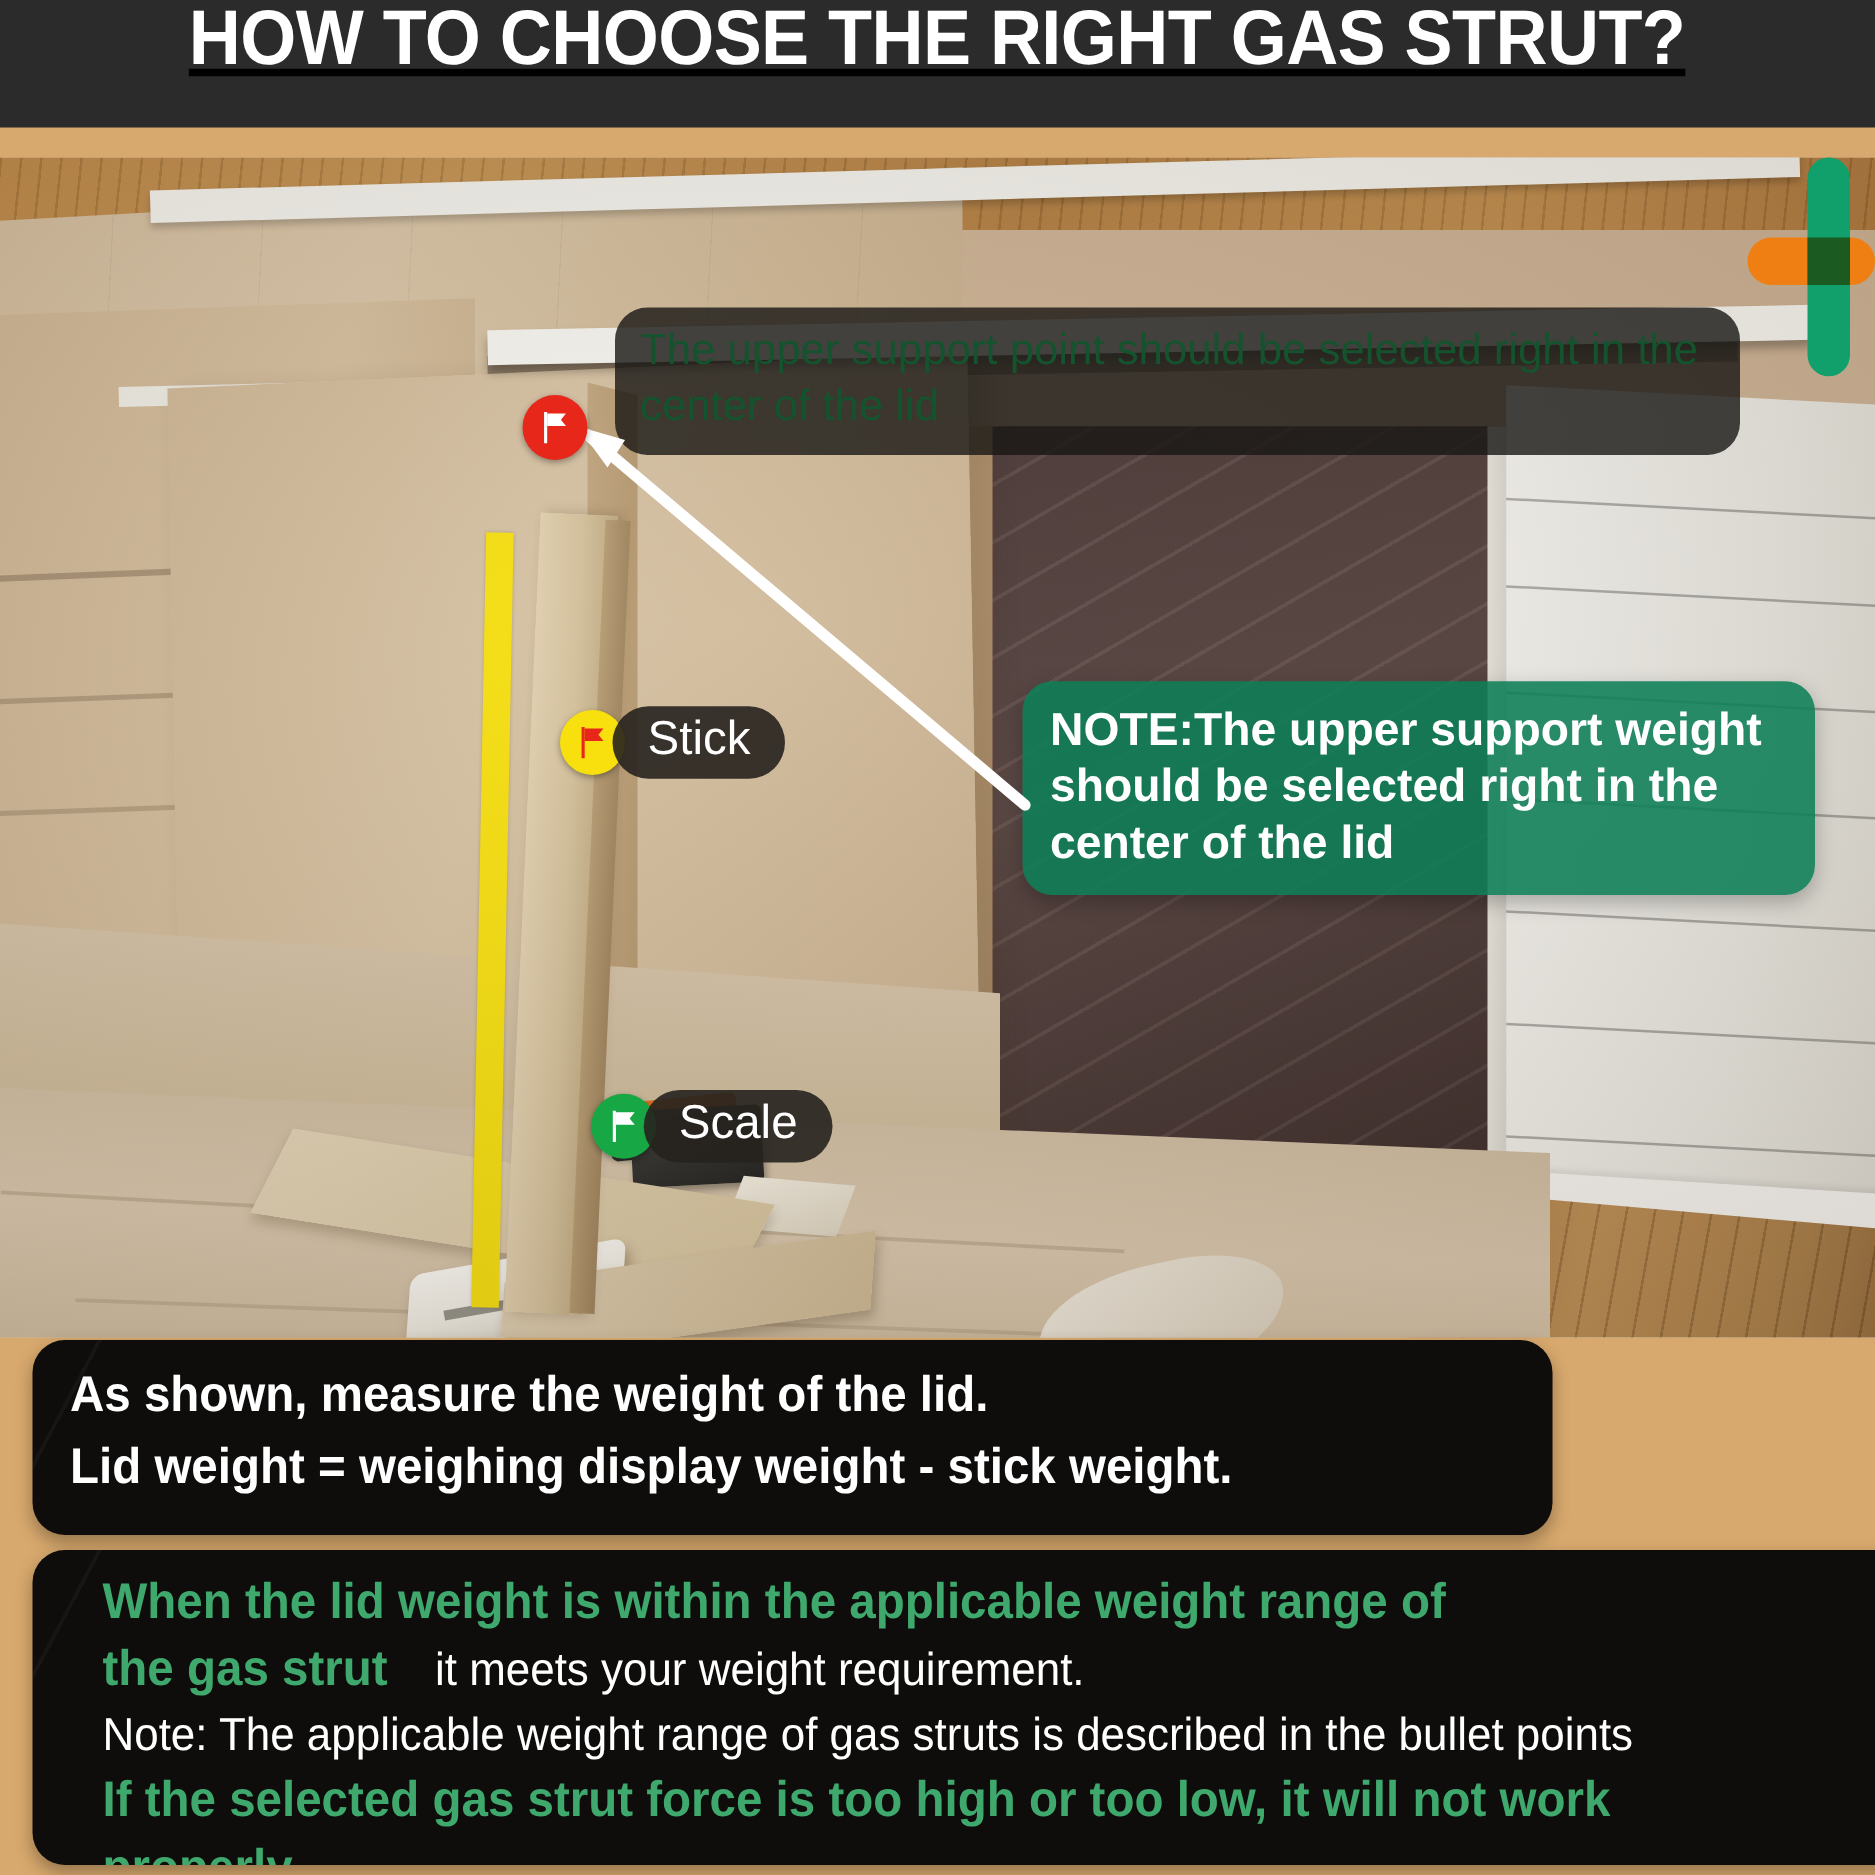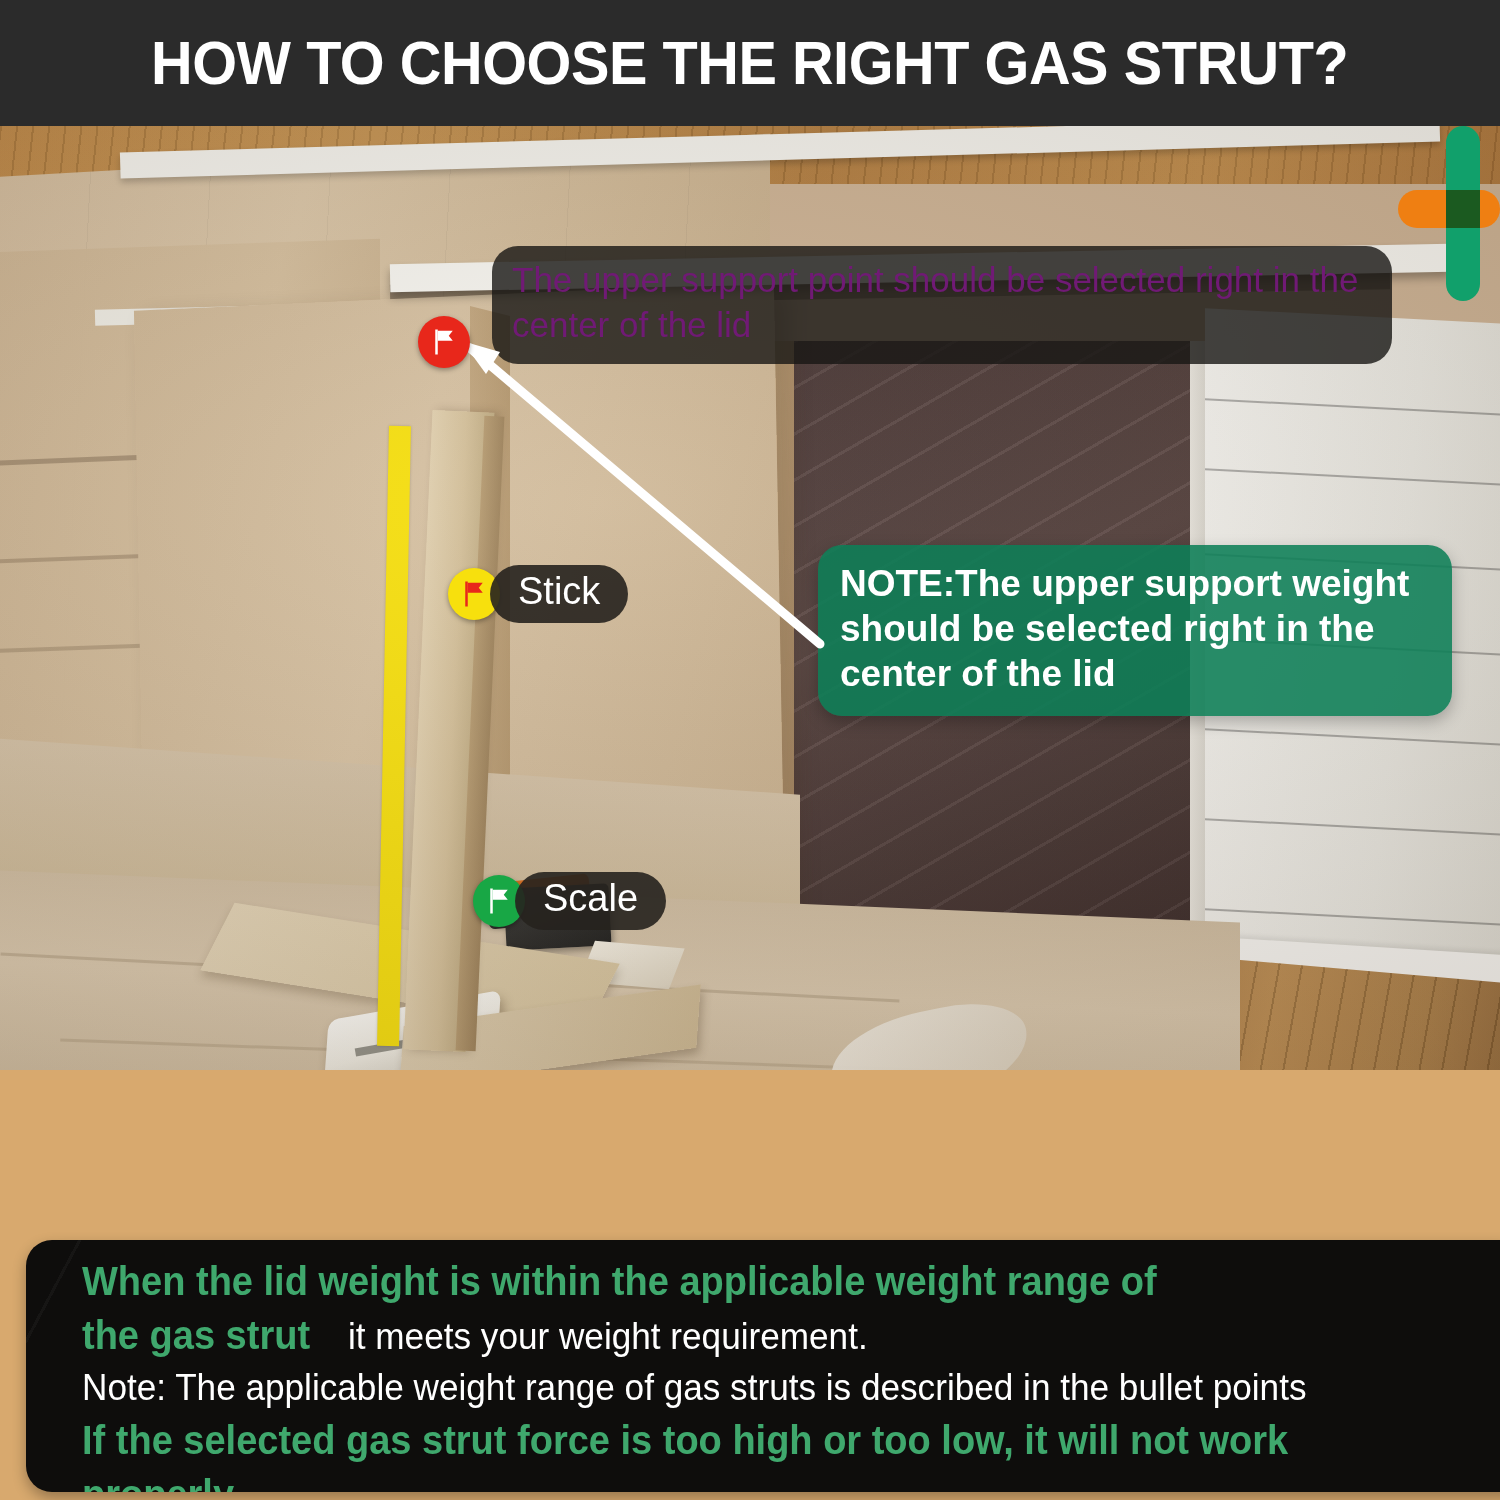--- a/index.html
+++ b/index.html
@@ -1,21 +1,21 @@
 <!DOCTYPE html>
 <html><head>
 <meta charset="utf-8">
 <style>
   html,body{margin:0;padding:0;background:#c89a63;}
   body{font-family:"Liberation Sans",sans-serif;}
   .page{position:relative;width:1500px;height:1500px;overflow:hidden;background:#d8a96e;}
 
   
-  .header{position:absolute;left:0;top:0;width:1500px;height:126px;background:#2b2b2b;
-          display:flex;align-items:center;justify-content:center;z-index:40;}
+  .header{position:absolute;left:0;top:0;width:1500px;height:102px;background:#2b2b2b;
+          display:flex;justify-content:center;z-index:40;text-decoration:underline;}
   .header h1{margin:0;color:#ffffff;font-size:62px;line-height:1;font-weight:bold;
              letter-spacing:-0.5px;transform:scaleX(0.93);transform-origin:center;
              text-align:center;white-space:nowrap;font-family:"Liberation Sans",sans-serif;}
 
   
   .photo{position:absolute;left:0;top:126px;width:1500px;height:944px;overflow:hidden;
          background:#cbb193;}
   .ph{position:absolute;}
 
   
@@ -123,21 +123,21 @@
   .paper-scrap{left:587px;top:818px;width:90px;height:42px;
        background:linear-gradient(150deg,#f3eee2,#ddd4c1);transform:rotate(5deg) skewX(-16deg);}
 
   
   .photo-tone{left:0;top:0;width:1500px;height:944px;
        background:radial-gradient(120% 90% at 40% 40%,rgba(255,255,255,.06),rgba(60,40,20,.18));}
 
   
   .callout-top{position:absolute;left:492px;top:246px;width:860px;
        background:rgba(24,22,20,.80);border-radius:26px;padding:12px 20px 16px 20px;
-       color:#701a75;font-size:35px;line-height:1.28;z-index:30;}
+       color:#14532d;font-size:35px;line-height:1.28;z-index:30;}
   .note-green{position:absolute;left:818px;top:545px;width:590px;
        background:rgba(13,126,86,.88);border-radius:24px;padding:16px 22px 20px 22px;
        color:#fff;font-size:37px;line-height:1.22;font-weight:600;z-index:31;
        box-shadow:0 6px 16px rgba(0,0,0,.25);}
 
   .arrow-svg{position:absolute;left:0;top:126px;width:1500px;height:944px;z-index:32;pointer-events:none;}
 
   .marker{position:absolute;z-index:33;display:flex;align-items:center;}
   .dot{width:52px;height:52px;border-radius:50%;display:flex;align-items:center;justify-content:center;
        box-shadow:0 2px 5px rgba(0,0,0,.35);flex:0 0 auto;}
@@ -266,20 +266,24 @@
   <div class="marker m-green">
     <span class="dot" style="background:#18a745">
       <svg viewBox="0 0 24 24">
           <path d="M5 2h2v20H5z" fill="#fff"></path>
           <path d="M7 3h12l-3.2 4L19 11H7z" fill="#fff"></path>
         </svg>
     </span>
     <span class="pill">Scale</span>
   </div>
 
+  <div class="card card-a">
+    <div class="bold-line">As shown, measure the weight of the lid.</div>
+    <div class="bold-line">Lid weight = weighing display weight - stick weight.</div>
+  </div>
 
   <div class="card card-b">
     <div class="gl">When the lid weight is within the applicable weight range of</div>
     <div class="row-mix">
       <span class="gl">the gas strut</span>
       <span class="wl">it meets your weight requirement.</span>
     </div>
     <div class="wl">Note: The applicable weight range of gas struts is described in the bullet points</div>
     <div class="gl">If the selected gas strut force is too high or too low, it will not work properly.</div>
   </div>

